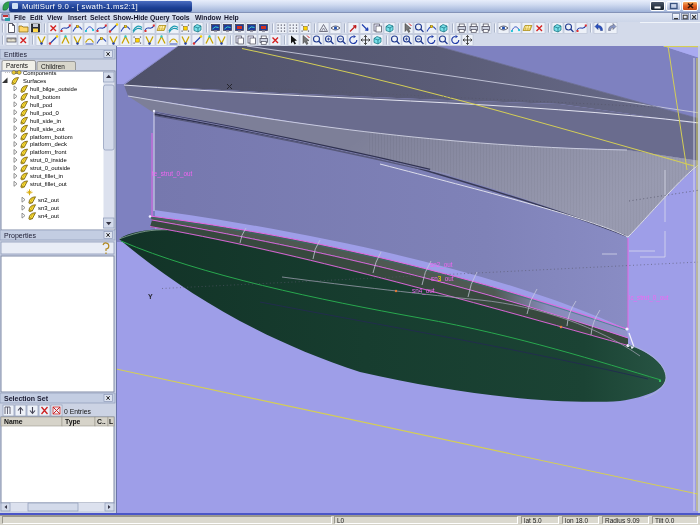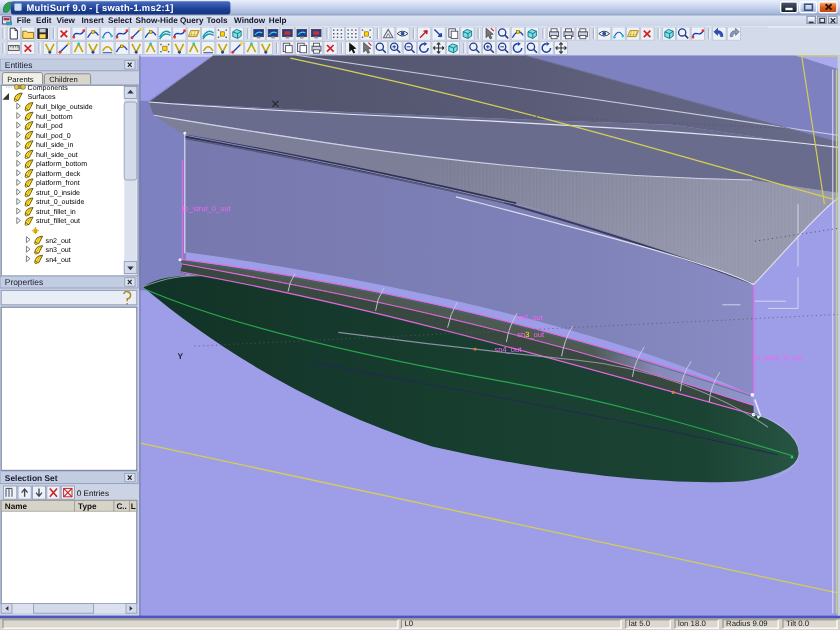--- a/index.html
+++ b/index.html
@@ -9,21 +9,21 @@
 
 <div class="abs" style="left:0;top:0;width:700px;height:13px;
  background:linear-gradient(#e8eefb 0%,#cfdaf0 40%,#b3c3e2 75%,#9fb2d8 100%);border-bottom:1px solid #8493b8"></div>
 <svg class="abs" style="left:0;top:0" width="18" height="13" viewBox="0 0 18 13">
  <path d="M3,10 Q2,4 7,2 Q12,1 13,5 Q9,5 8,8 Q7,11 3,10Z" fill="#2e9e4f" stroke="#166a30" stroke-width="0.6"></path>
  <path d="M9,7 L14,9 L10,10Z" fill="#7fd89a"></path>
 </svg>
 <div class="abs" style="left:9px;top:1px;width:183px;height:11px;border-radius:2px;
  background:linear-gradient(#4a6cc0,#1c3f94 60%,#16347c)"></div>
 <div class="abs" style="left:12px;top:3px;width:6px;height:6px;background:#cfe0f4;border-radius:1px"></div>
-<div class="txt" style="left:22px;top:2px;font-size:7.8px;font-weight:bold;color:#fff;letter-spacing:0.25px">MultiSurf 9.0 - [ swath-1.ms2:1]</div>
+<div class="txt" style="left:22px;top:2px;font-size:7.8px;font-weight:normal;color:#fff;letter-spacing:0.25px">MultiSurf 9.0 - [ swath-1.ms2:1]</div>
 <div class="abs" style="left:650px;top:1px;width:15px;height:10px;border-radius:2px;background:linear-gradient(#4a5568,#15202c);border:1px solid #ffffff">
     <svg width="13" height="8" viewBox="0 0 13 8" style="position:absolute;left:0;top:0">
       <rect x="3.5" y="4.5" width="6" height="2" fill="#fff"></rect>
     </svg>
   </div>
 <div class="abs" style="left:666px;top:1px;width:15px;height:10px;border-radius:2px;background:linear-gradient(#e8eefc,#aab8d8);border:1px solid #ffffff">
     <svg width="13" height="8" viewBox="0 0 13 8" style="position:absolute;left:0;top:0">
       <rect x="3.5" y="1.5" width="6.5" height="5" fill="none" stroke="#39527f" stroke-width="1.3"></rect>
     </svg>
   </div>

